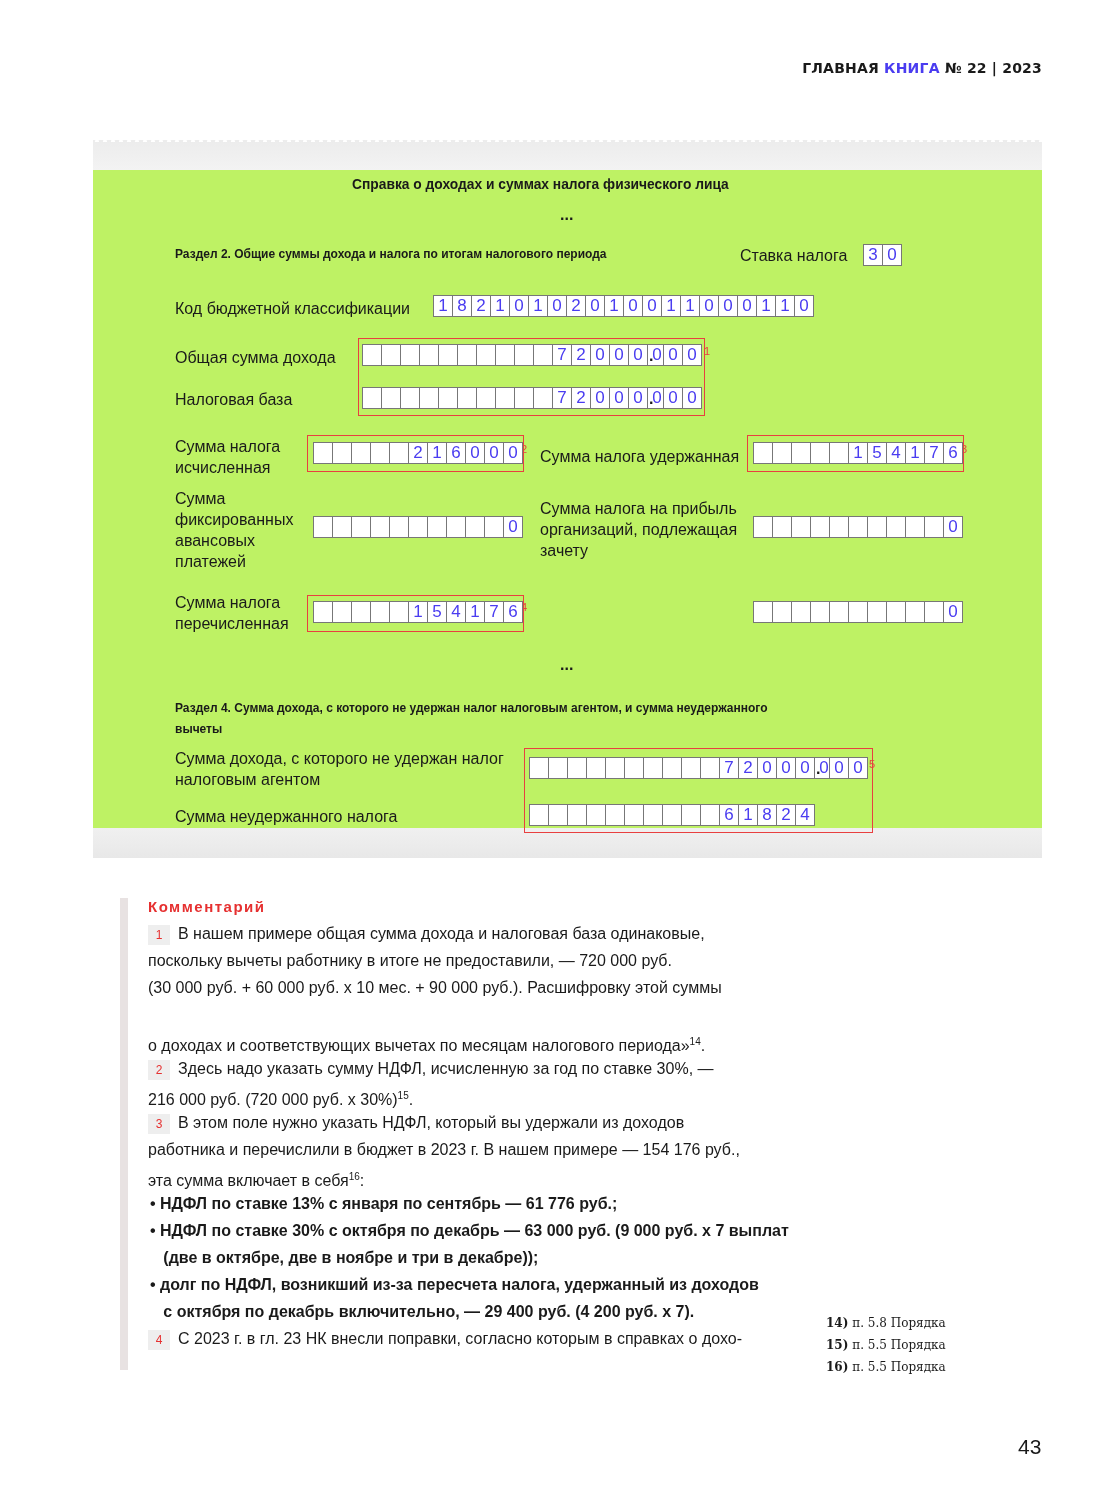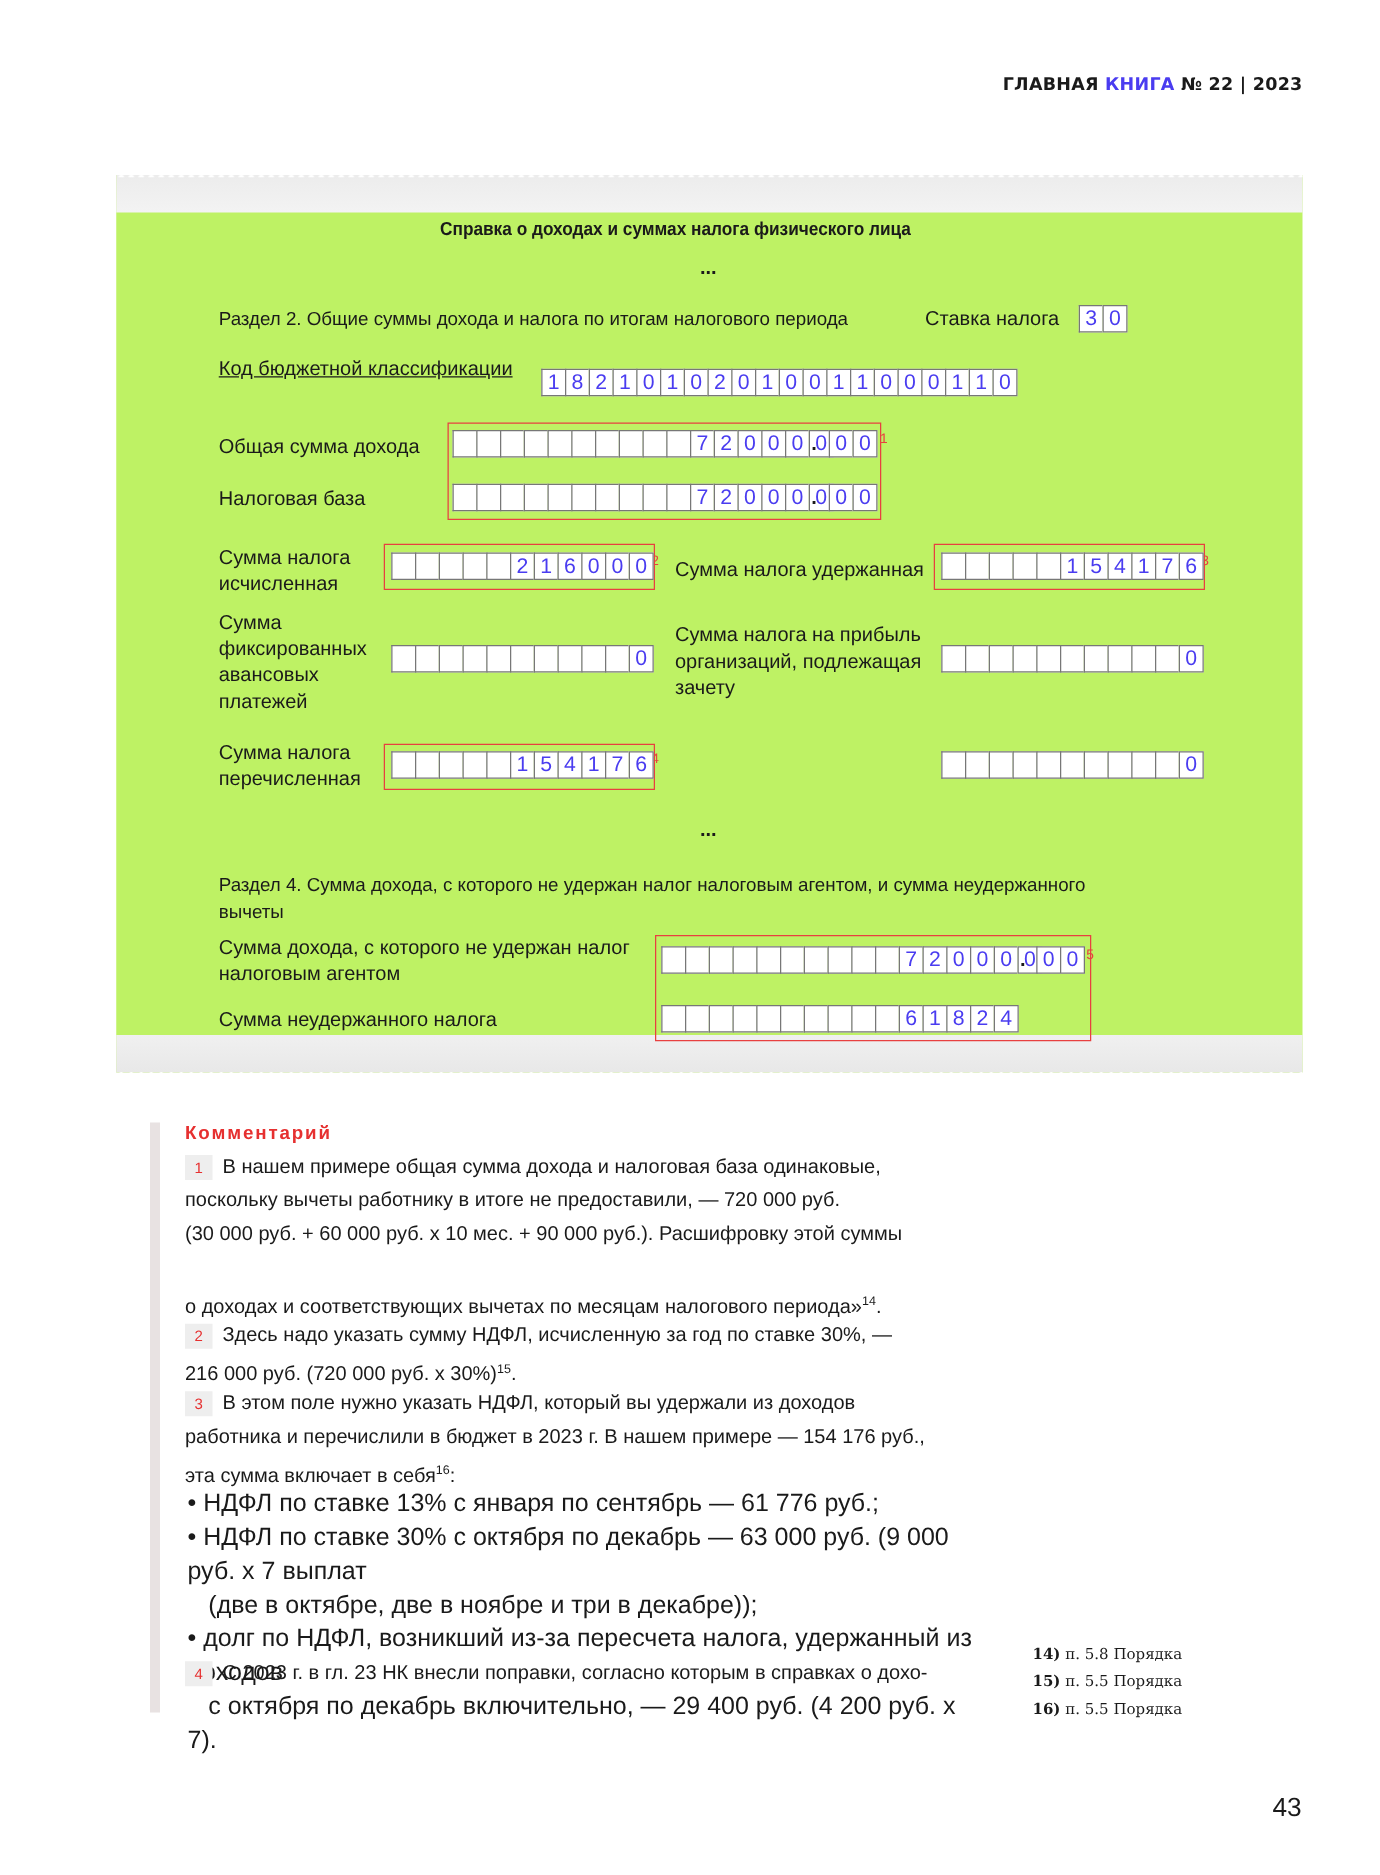--- a/index.html
+++ b/index.html
@@ -8,33 +8,33 @@
   .masthead .brand-b{color:#4a3cf0;}
   .form{position:absolute;left:93px;top:140px;width:949px;height:718px;background:#bef264;}
   .form .band-top{position:absolute;left:0;top:0;width:100%;height:30px;background:linear-gradient(#ececec,#f3f3f3);}
   .form .band-bot{position:absolute;left:0;bottom:0;width:100%;height:30px;background:linear-gradient(#f0f0f0,#e8e8e8);}
   .scallop{position:absolute;left:0;width:100%;height:4px;background:radial-gradient(circle at 4px 4px,#fff 2px,transparent 2.5px);background-size:8px 4px;}
   .scallop.top{top:-2px;}
   .scallop.bot{bottom:-2px;}
   .abs{position:absolute;}
   .title{font-weight:bold;font-size:15px;transform:scaleX(0.92);transform-origin:left;}
   .dots{font-weight:bold;font-size:16px;}
-  .h{font-weight:normal;font-size:15px;}
+  .h{font-weight:bold;font-size:12px;}
   .lbl{font-size:16px;line-height:21px;}
   .cells{display:flex;position:absolute;height:22px;}
   .cell{width:18px;height:20px;border:1px solid #777;border-right:none;background:#fff;color:#4a3cf0;font-size:17px;line-height:20px;text-align:center;box-sizing:content-box;}
   .cells .cell:last-child{border-right:1px solid #777;}
   .dot{position:absolute;font-size:16px;font-weight:bold;}
   .redbox{position:absolute;border:1.5px solid #e84040;}
   .marker{position:absolute;color:#e84040;font-size:11px;}
   .comment{position:absolute;left:120px;top:898px;width:8px;height:472px;background:#e8e2e2;}
   .ctitle{position:absolute;left:148px;top:898px;color:#e63030;font-weight:bold;font-size:15px;letter-spacing:1.5px;}
   .para{position:absolute;left:148px;font-size:16px;line-height:27px;width:640px;}
   .num{display:inline-block;background:#eeeeee;color:#e63030;font-size:12px;width:22px;text-align:center;margin-right:8px;line-height:20px;}
-  .bullet{position:absolute;left:150px;font-size:20px;line-height:27px;width:640px;}
+  .bullet{position:absolute;left:150px;font-size:16px;line-height:27px;width:640px;font-weight:bold;}
   .foot{position:absolute;left:826px;font-family:"DejaVu Serif",serif;font-size:12px;}
   .pageno{position:absolute;left:1018px;top:1435px;font-size:21px;}
   sup{font-size:10px;}
 </style>
 </head>
 <body>
 
 <div class="masthead">
   <span>ГЛАВНАЯ</span>
   <span class="brand-b">КНИГА</span>
@@ -52,21 +52,21 @@
   <div class="abs title" style="left:259px;top:35px;">Справка о доходах и суммах налога физического лица</div>
   <div class="abs dots" style="left:467px;top:66px;">...</div>
 
   <div class="abs h" style="left:82px;top:107px;">Раздел 2. Общие суммы дохода и налога по итогам налогового периода</div>
   <div class="abs lbl" style="left:647px;top:105px;">Ставка налога</div>
   <div class="cells" style="left:770px;top:104px;">
       <div class="cell">3</div>
       <div class="cell">0</div>
     </div>
 
-  <div class="abs lbl" style="left:82px;top:145px;text-decoration:underline;">Код бюджетной классификации</div>
+  <div class="abs lbl" style="left:82px;top:158px;">Код бюджетной классификации</div>
   <div class="cells" style="left:340px;top:155px;">
       <div class="cell">1</div>
       <div class="cell">8</div>
       <div class="cell">2</div>
       <div class="cell">1</div>
       <div class="cell">0</div>
       <div class="cell">1</div>
       <div class="cell">0</div>
       <div class="cell">2</div>
       <div class="cell">0</div>

